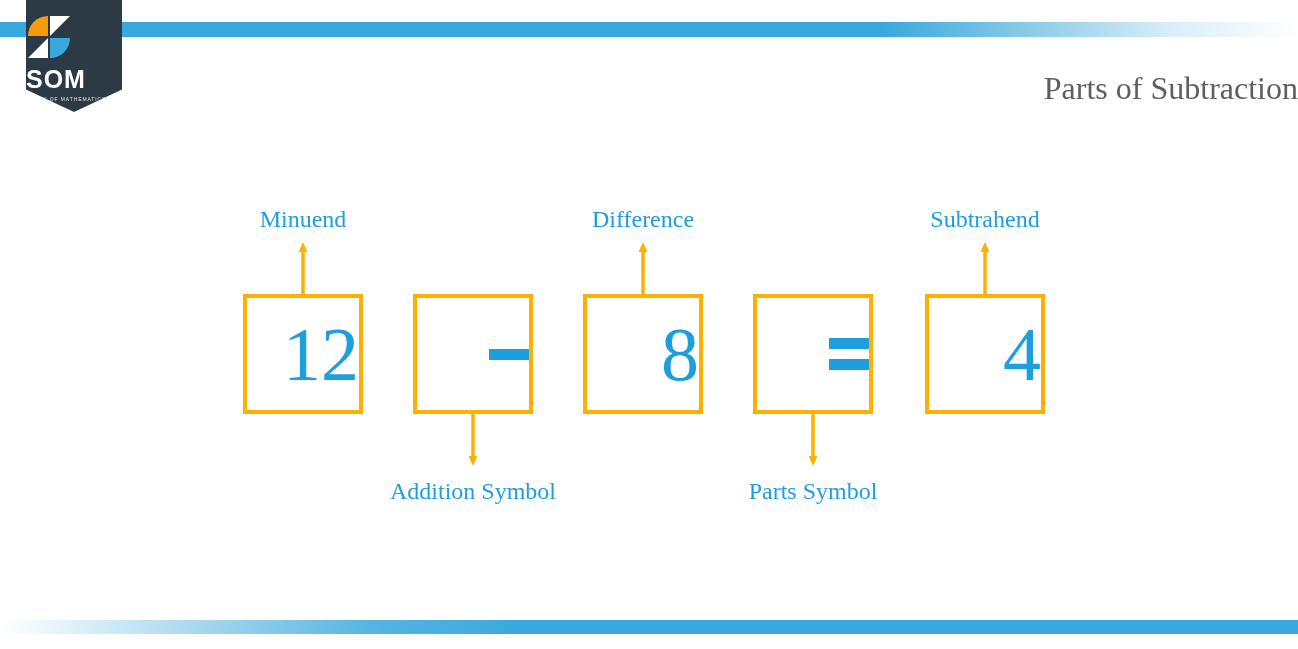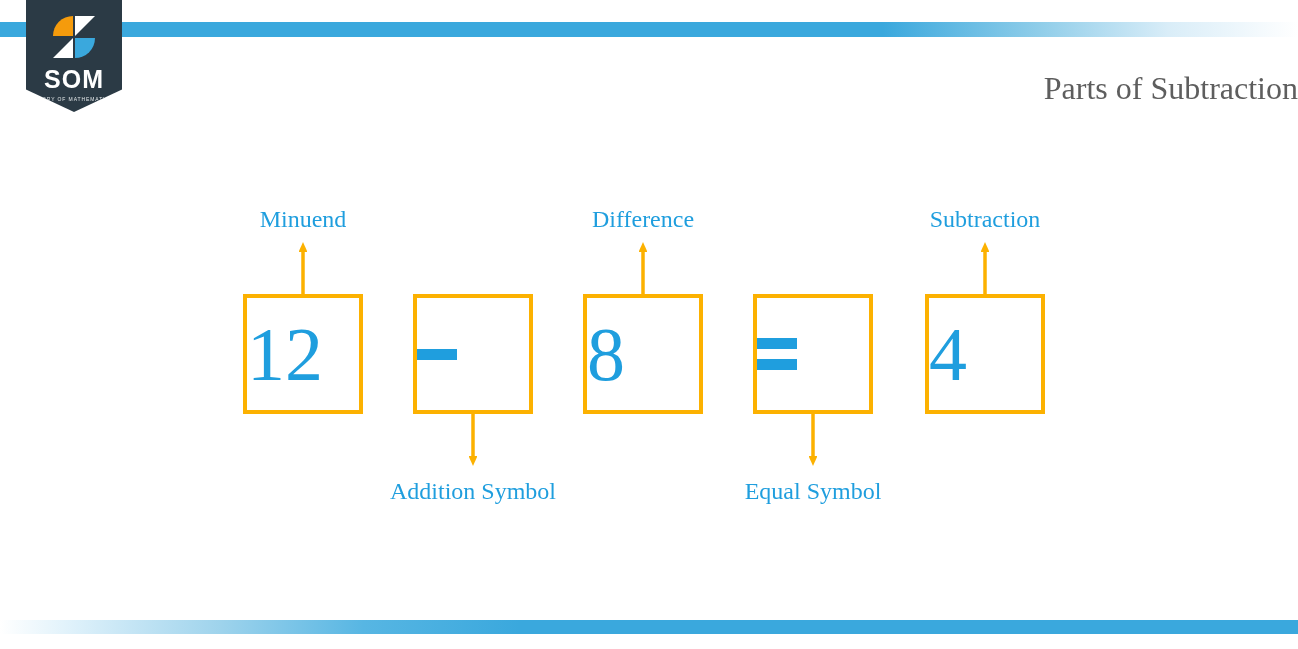--- a/index.html
+++ b/index.html
@@ -29,21 +29,21 @@
   }
 
   
   .logo-banner {
     position:absolute;
     left:26px; top:0;
     width:96px; height:112px;
     background:#2b3a45;
     clip-path:polygon(0 0, 100% 0, 100% 80%, 50% 100%, 0 80%);
     display:flex; flex-direction:column;
-    align-items:center;
+    align-items:flex-start;
     padding-top:14px;
   }
   .logo-mark {
     width:46px; height:46px;
     position:relative;
   }
   .logo-mark svg { display:block; }
   .logo-word {
     color:#ffffff;
     font-family:"Liberation Sans", sans-serif;
@@ -88,21 +88,21 @@
 
   
   .box {
     position:absolute;
     top:98px;
     width:120px; height:120px;
     border:4px solid #fcb100;
     background:#ffffff;
     display:flex;
     align-items:center;
-    justify-content:flex-start;
+    justify-content:flex-end;
   }
   .box-value {
     font-family:"Liberation Serif", serif;
     font-size:76px;
     color:#1f9ede;
     line-height:1;
   }
 
   
   .op-minus {
@@ -215,25 +215,25 @@
         <span></span>
           <span></span>
       </span>
     </div>
     <div class="arrow arrow-down">
       <svg width="8" height="52" viewBox="0 0 8 52" aria-hidden="true">
         <line x1="4" y1="0" x2="4" y2="44" stroke="#fcb100" stroke-width="3.5"></line>
         <polygon points="4,52 8.5,42 -0.5,42" fill="#fcb100"></polygon>
       </svg>
     </div>
-    <div class="label label-bottom">Equal Symbol</div>
+    <div class="label label-bottom">Parts Symbol</div>
   </div>
 
   <div class="cell" style="left:925px;">
-    <div class="label label-top">Subtraction</div>
+    <div class="label label-top">Subtrahend</div>
     <div class="arrow arrow-up">
       <svg width="8" height="52" viewBox="0 0 8 52" aria-hidden="true">
         <line x1="4" y1="52" x2="4" y2="8" stroke="#fcb100" stroke-width="3.5"></line>
         <polygon points="4,0 8.5,10 -0.5,10" fill="#fcb100"></polygon>
       </svg>
     </div>
     <div class="box">
       <span class="box-value">4</span>
     </div>
   </div>

